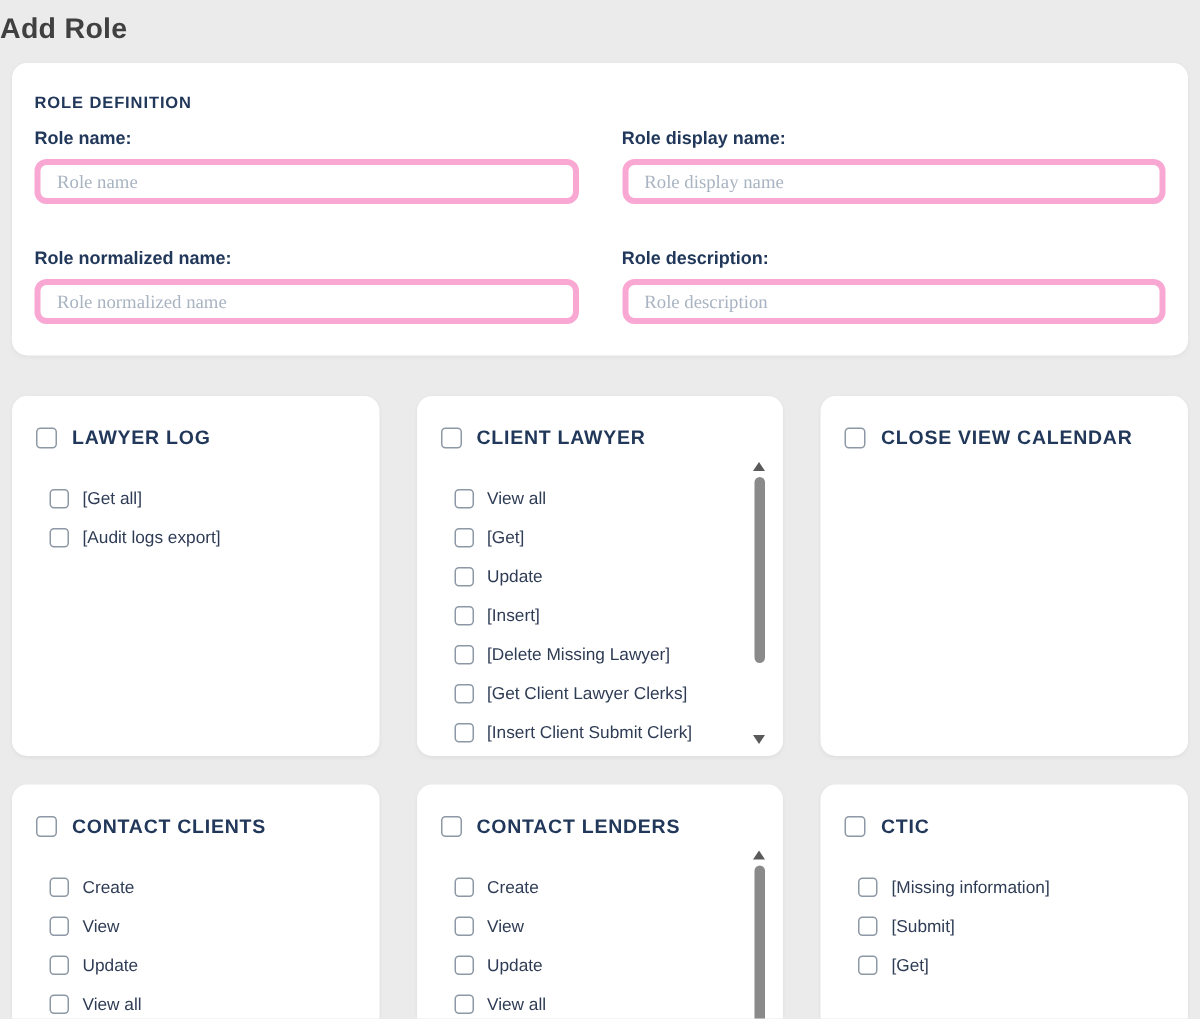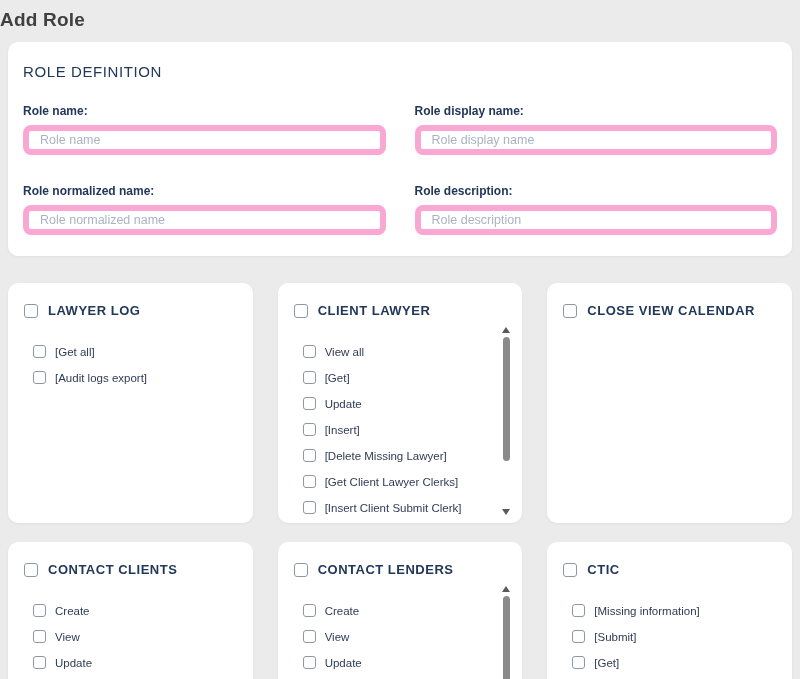--- a/index.html
+++ b/index.html
@@ -17,37 +17,37 @@
   }
 
   .card {
     background: #ffffff; border-radius: 10px;
     box-shadow: 0 1px 3px rgba(0,0,0,0.05);
   }
 
   
   .role-card { margin: 11px 8px 0; padding: 15px 15px 21px; }
   .role-card-title {
-    font-size: 15px; font-weight: normal; color: #22385a;
+    font-size: 11px; font-weight: bold; color: #22385a;
     letter-spacing: 0.6px; padding-top: 6px;
   }
   .fields-grid {
     display: grid; grid-template-columns: 1fr 1fr;
-    column-gap: 15px; row-gap: 19px; margin-top: 24px; gap: 29px;
+    column-gap: 15px; row-gap: 19px; margin-top: 10px; gap: 29px;
   }
   .field-label {
     display: block; font-size: 12px; font-weight: bold;
     color: #22385a; margin-bottom: 7px;
   }
   .field-input {
     width: 100%; box-sizing: border-box; height: 30px;
-    border: 6px solid #f9a8d4; border-radius: 8px;
+    border: 4px solid #f9a8d4; border-radius: 8px;
     padding: 0 11px; font-size: 12.5px; color: #33405a;
     background: #fff; outline: none;
-    font-family: Liberation Sans, sans-serif;
+    font-family: Liberation Serif, serif;
   }
   .field-input::placeholder { color: #a9b4c2; }
 
   
   .cards-grid {
     display: grid; grid-template-columns: repeat(3, 1fr);
     grid-auto-rows: 240px; column-gap: 25px; row-gap: 19px;
     margin: 27px 8px 0;
   }
   .perm-card {

